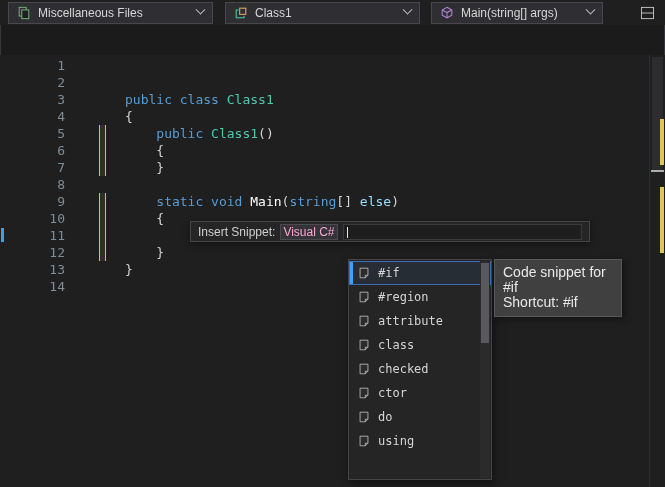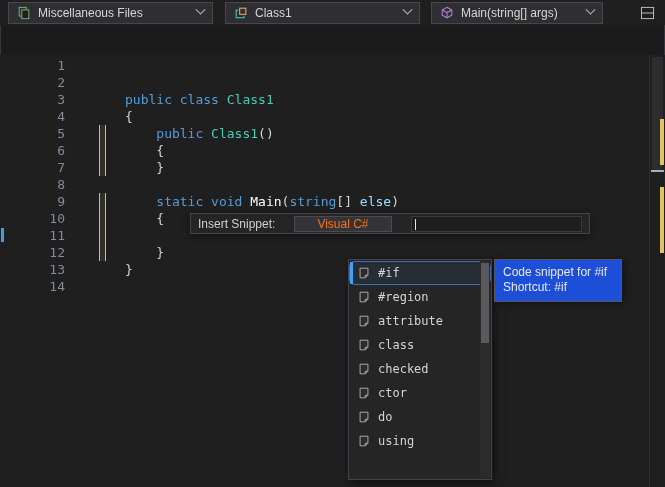--- a/index.html
+++ b/index.html
@@ -46,37 +46,37 @@
 
   
   .vscroll { position:absolute; top:0; right:0; bottom:0; width:16px; background:#1f1f1f; border-left:1px solid #2e2e2e; }
   .thumb { position:absolute; top:2px; left:2px; right:2px; height:113px; background:#39393d; opacity:.55; }
   .mark { position:absolute; right:1px; width:4px; background:#e2c45e; }
   .mark.y1 { top:64px; height:46px; }
   .mark.y2 { top:132px; height:66px; }
   .caretmark { position:absolute; left:1px; right:1px; top:115px; height:2px; background:#a9aeb4; }
 
   
-  .snippet-popup { position:absolute; left:190px; top:158px; width:400px; height:21px; background:#252526; border:1px solid #454549; display:flex; align-items:center; gap:19px; padding:0 7px; font-family:"Liberation Sans", sans-serif; font-size:12px; color:#d0d0d0; box-shadow:0 2px 7px rgba(0,0,0,.45); z-index:5; }
-  .sp-chip { padding:0 22px; height:16px; line-height:15px; background:#333338; border:1px solid #4a4a50; color:#f97316; white-space:nowrap; }
+  .snippet-popup { position:absolute; left:190px; top:166px; width:400px; height:21px; background:#252526; border:1px solid #454549; display:flex; align-items:center; gap:5px; padding:0 7px; font-family:"Liberation Sans", sans-serif; font-size:12px; color:#d0d0d0; box-shadow:0 2px 7px rgba(0,0,0,.45); z-index:5; }
+  .sp-chip { padding:0 2px; height:16px; line-height:15px; background:#333338; border:1px solid #4a4a50; color:#f9a8d4; white-space:nowrap; }
   .sp-input { flex:1; height:16px; background:#1e1e1e; border:1px solid #3a3a3e; position:relative; }
   .sp-caret { position:absolute; left:3px; top:2px; width:1px; height:11px; background:#e6e6e6; }
 
   
   .completion { position:absolute; left:348px; top:204px; width:144px; height:221px; background:#252526; border:1px solid #454549; box-shadow:2px 3px 8px rgba(0,0,0,.5); z-index:6; padding-top:1px; }
-  .citem { height:24px; display:flex; align-items:center; gap:7px; padding:0 12px 0 8px; color:#d4d4d4; font-size:12px; font-family:"DejaVu Sans Mono", monospace; position:relative;border-radius:6px; }
+  .citem { height:24px; display:flex; align-items:center; gap:7px; padding:0 12px 0 8px; color:#d4d4d4; font-size:12px; font-family:"DejaVu Sans Mono", monospace; position:relative; }
   .citem.selected { background:#272d34; outline:1px solid #3e6db5; outline-offset:-1px; }
   .citem.selected::before { content:""; position:absolute; left:1px; top:1px; bottom:1px; width:3px; background:#3ea0ff; }
   .cicon { display:flex; align-items:center; flex:none; }
   .clabel { white-space:nowrap; }
   .cscroll { position:absolute; top:1px; right:1px; bottom:1px; width:10px; background:#2b2b2c; }
   .cthumb { position:absolute; top:2px; left:1px; width:8px; height:80px; background:#5a5a5e; }
 
   
-  .tooltip { position:absolute; left:494px; top:204px; width:128px; padding:5px 8px 6px; background:#1d4ed8; border:1px solid #58585c; color:#e8e8e8; font-size:12px; line-height:15px; font-family:"Liberation Sans", sans-serif; box-shadow:2px 2px 7px rgba(0,0,0,.45); z-index:7; }
+  .tooltip { position:absolute; left:494px; top:204px; width:128px; padding:5px 8px 6px; background:#404040; border:1px solid #58585c; color:#e8e8e8; font-size:14px; line-height:15px; font-family:"Liberation Sans", sans-serif; box-shadow:2px 2px 7px rgba(0,0,0,.45); z-index:7; }
 </style>
 </head>
 <body>
 
 <div class="window">
 
 
   <div class="navbar">
     <div class="dd dd-project">
       <span class="ddicon">

